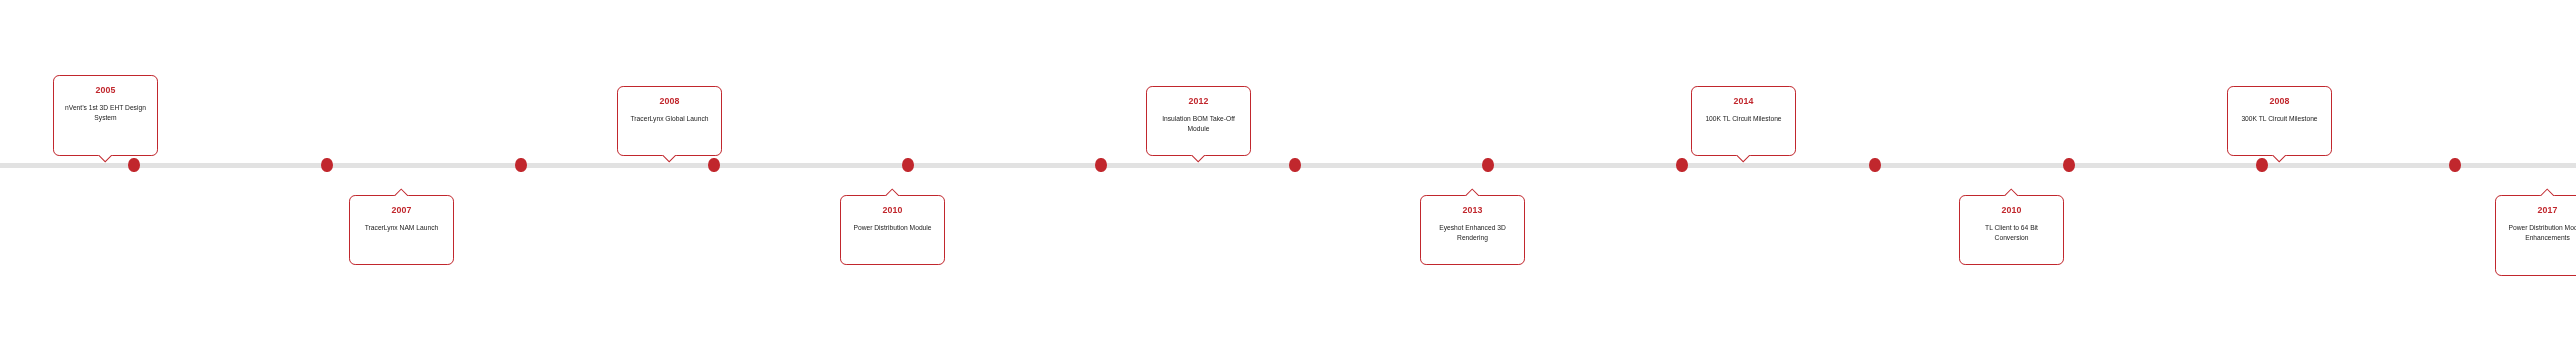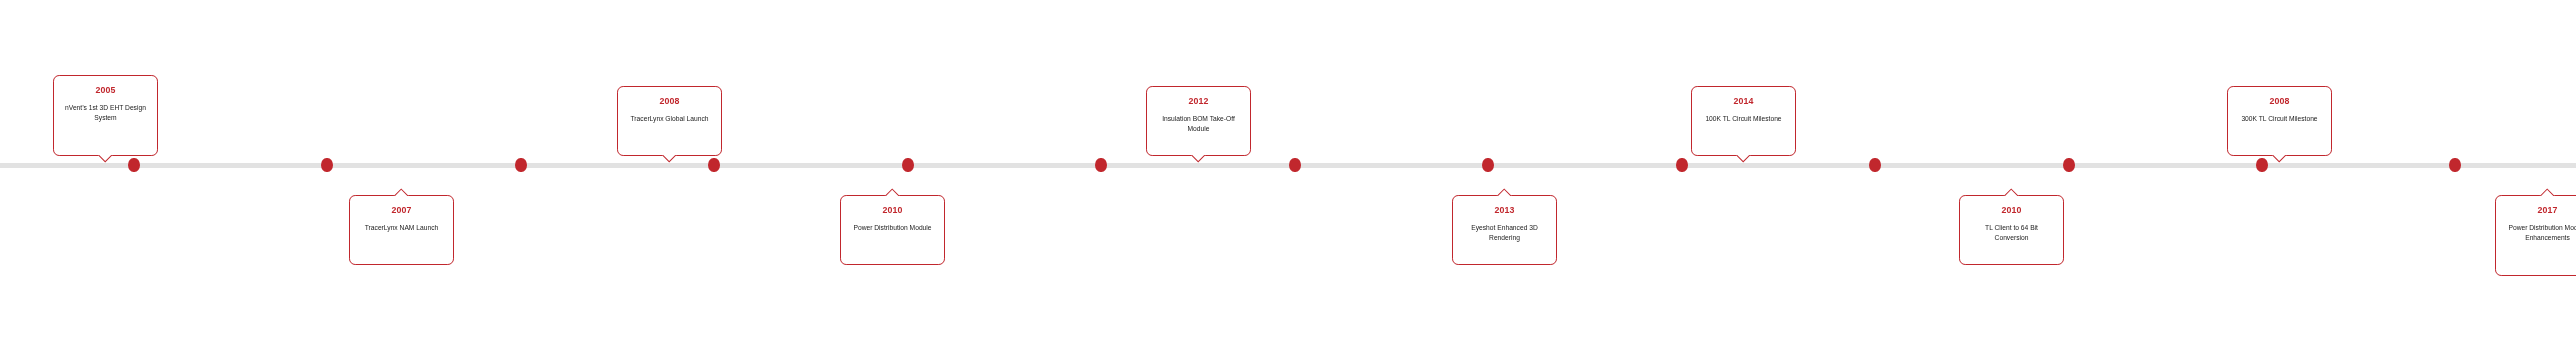--- a/index.html
+++ b/index.html
@@ -166,21 +166,21 @@
       </div>
       <div class="milestone above" style="left: 1199px;">
         <div class="card">
           <div class="card-year">2012</div>
           <div class="card-text">Insulation BOM Take-Off Module</div>
           <div class="tail">
             <i></i>
           </div>
         </div>
       </div>
-      <div class="milestone below" style="left: 1505px;">
+      <div class="milestone below" style="left: 1473px;">
         <div class="card">
           <div class="card-year">2013</div>
           <div class="card-text">Eyeshot Enhanced 3D Rendering</div>
           <div class="tail">
             <i></i>
           </div>
         </div>
       </div>
       <div class="milestone above" style="left: 1744px; border-radius: 9px;">
         <div class="card">

